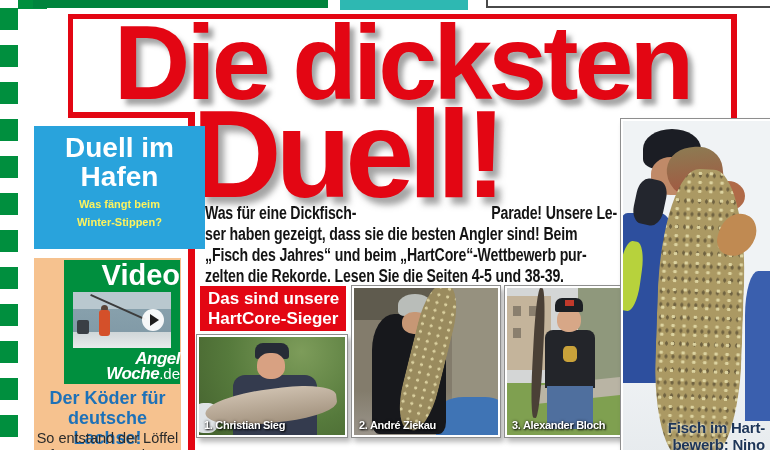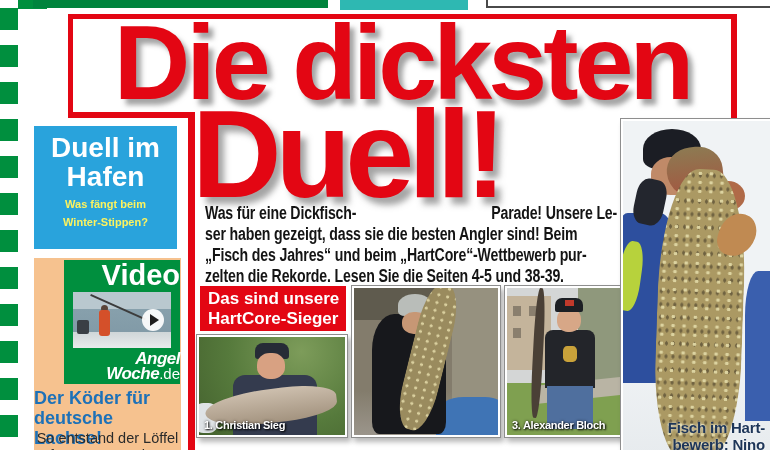--- a/index.html
+++ b/index.html
@@ -29,42 +29,42 @@
   .headline2{left:192px;top:92px;color:#e30613;font-weight:bold;font-size:124px;line-height:124px;
     letter-spacing:-6px;text-shadow:6px 7px 6px rgba(90,90,90,.55);white-space:nowrap;}
 
   
   .intro{left:205px;top:203px;width:525px;transform:scaleX(0.785);transform-origin:left top;
     color:#141414;font-weight:bold;font-size:18px;line-height:21px;letter-spacing:-0.2px;}
   .intro .l1{display:flex;justify-content:space-between;white-space:nowrap;}
   .intro .ln{white-space:nowrap;}
 
   
-  .teaser{left:34px;top:126px;width:143px;height:123px;background:#29a3dc;text-align:center;color:#fff;}
+  .teaser{left:34px;top:126px;width:171px;height:123px;background:#29a3dc;text-align:center;color:#fff;}
   .teaser .t{font-size:28px;font-weight:bold;line-height:29px;}
   .teaser .t.first{padding-top:7px;}
   .teaser .s{font-size:11px;font-weight:bold;line-height:18px;color:#fdf35e;}
   .teaser .s.first{margin-top:4px;}
   .teaser .r{font-size:14.5px;margin-top:3px;}
 
   
   .promo{left:34px;top:258px;width:147px;height:192px;background:#f6c28f;}
   .video-box{position:absolute;left:30px;top:2px;width:116px;height:124px;background:#008f3e;text-align:right;}
   .video-label{color:#fff;font-weight:bold;font-size:29px;line-height:31px;}
   .video-photo{position:relative;width:98px;height:56px;margin:1px auto 0;background:linear-gradient(to bottom,#b9c8cf 0 30%,#87a0ac 30%,#7e97a4);overflow:hidden;}
   .vp-boat{position:absolute;left:0;bottom:0;width:100%;height:16px;background:linear-gradient(to top,#e8ebec,#cfd6d8);}
   .vp-man{position:absolute;left:26px;bottom:12px;width:11px;height:26px;background:#d4502a;border-radius:3px;}
   .vp-man-head{position:absolute;left:28px;bottom:36px;width:7px;height:7px;background:#5a4438;border-radius:50%;}
   .vp-rod{position:absolute;left:18px;top:2px;width:60px;height:2px;background:#3c3c3c;transform:rotate(24deg);transform-origin:left top;}
   .vp-gear{position:absolute;left:4px;bottom:14px;width:12px;height:14px;background:#3a3f45;border-radius:2px;}
   .play-btn{position:absolute;right:7px;top:17px;width:22px;height:22px;background:rgba(255,255,255,.92);border-radius:50%;}
   .play-tri{position:absolute;left:8px;top:5px;width:0;height:0;border-left:9px solid #1d1d1d;border-top:6px solid transparent;border-bottom:6px solid transparent;}
   .aw-logo{margin-top:3px;color:#fff;font-style:italic;font-weight:bold;line-height:15px;font-size:17px;letter-spacing:-0.5px;}
   .aw-logo .de{font-style:normal;font-weight:normal;font-size:15px;letter-spacing:0;}
-  .promo-title{position:absolute;left:0;top:130px;width:100%;color:#1d71b8;font-weight:bold;font-size:18px;line-height:20px;}
+  .promo-title{position:absolute;left:0;top:130px;width:100%;text-align:center;color:#1d71b8;font-weight:bold;font-size:18px;line-height:20px;}
   .promo-sub{position:absolute;left:0;top:172px;width:100%;text-align:center;color:#2b2b2b;font-size:14.5px;line-height:17px;}
 
   
   .winners{left:200px;top:286px;width:146px;height:45px;background:#e30613;color:#fff;font-weight:bold;
     font-size:17px;line-height:20px;padding-top:3px;box-sizing:border-box;padding-left:8px;}
 
   
   .pframe{background:#fff;padding:2px;border:1px solid #8e8e8e;box-shadow:3px 4px 5px rgba(0,0,0,.28);}
   .pinner{position:relative;overflow:hidden;width:100%;height:100%;}
   .pcap{position:absolute;left:5px;bottom:4px;color:#fff;font-weight:bold;font-size:11px;letter-spacing:-0.3px;
@@ -208,20 +208,21 @@
 
   <div class="abs pframe photo2">
     <div class="pinner">
       <div class="s2-bg"></div>
       <div class="s2-shelf"></div>
       <div class="s2-tarp"></div>
       <div class="s2-man"></div>
       <div class="s2-beanie"></div>
       <div class="s2-face"></div>
       <div class="s2-pike"></div>
+      <div class="pcap">2. André Ziekau</div>
     </div>
   </div>
 
   <div class="abs pframe photo3">
     <div class="pinner">
       <div class="s3-sky"></div>
       <div class="s3-bldg"></div>
       <div class="s3-win" style="left:6px;top:18px;"></div>
       <div class="s3-win" style="left:22px;top:18px;"></div>
       <div class="s3-win" style="left:6px;top:40px;"></div>

